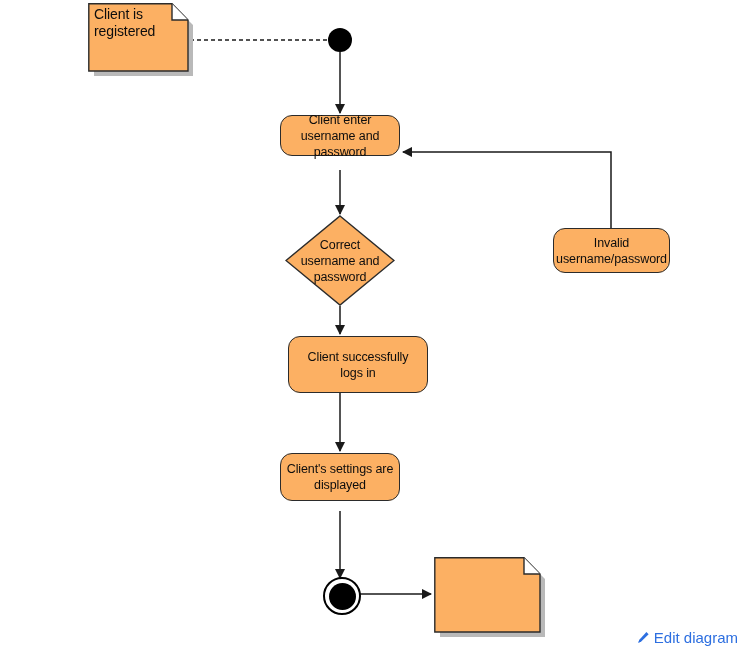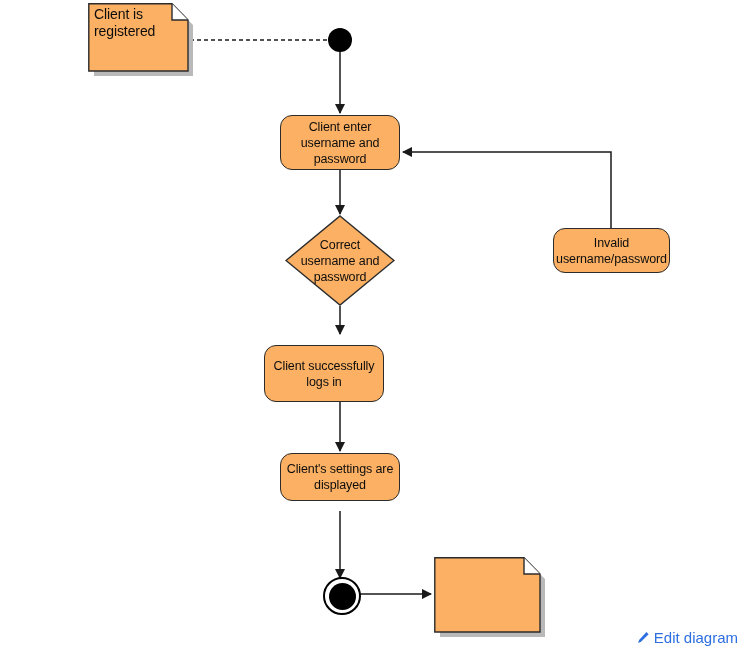--- a/index.html
+++ b/index.html
@@ -153,41 +153,41 @@
     <path d="M 3 3 L 3 70 L 102 70 L 102 19 L 86 3 Z" fill="#b9b9b9" transform="translate(3,3)"></path>
     <path d="M 0.8 0.8 L 0.8 68 L 100 68 L 100 17 L 84 0.8 Z" fill="#fcb063" stroke="#2b2b2b" stroke-width="1.4" stroke-linejoin="miter"></path>
     <path d="M 84 0.8 L 84 17 L 100 17" fill="#ffffff" stroke="#2b2b2b" stroke-width="1.4" stroke-linejoin="miter"></path>
   </svg>
   <div class="note-text">Client is
 registered</div>
 </div>
 
 <div class="start-node" style="left:328px; top:28px; width:24px; height:24px;"></div>
 
-<div class="node action" style="left:280px; top:115px; width:120px; height:55px;">
+<div class="node action" style="left:280px; top:115px; width:120px; height:41px;">
   <span>Client enter
 username and
 password</span>
 </div>
 
 <div class="decision-wrap" style="left:285px; top:215px; width:110px; height:91px;">
   <svg width="110" height="91" viewBox="0 0 110 91" xmlns="http://www.w3.org/2000/svg">
     <path d="M 55 1 L 109 45.5 L 55 90 L 1 45.5 Z" fill="#fcb063" stroke="#2b2b2b" stroke-width="1.4" stroke-linejoin="miter"></path>
   </svg>
   <div class="decision-label">Correct
 username and
 password</div>
 </div>
 
 <div class="node action" style="left:553px; top:228px; width:117px; height:45px;">
   <span>Invalid
 username/password</span>
 </div>
 
-<div class="node action" style="left:264px; top:336px; width:120px; height:57px;margin-top:9px;">
+<div class="node action" style="left:288px; top:336px; width:140px; height:57px;">
   <span>Client successfully
 logs in</span>
 </div>
 
 <div class="node action" style="left:280px; top:453px; width:120px; height:48px;">
   <span>Client's settings are
 displayed</span>
 </div>
 
 <div class="end-node" style="left:323px; top:577px; width:34px; height:34px;"></div>

